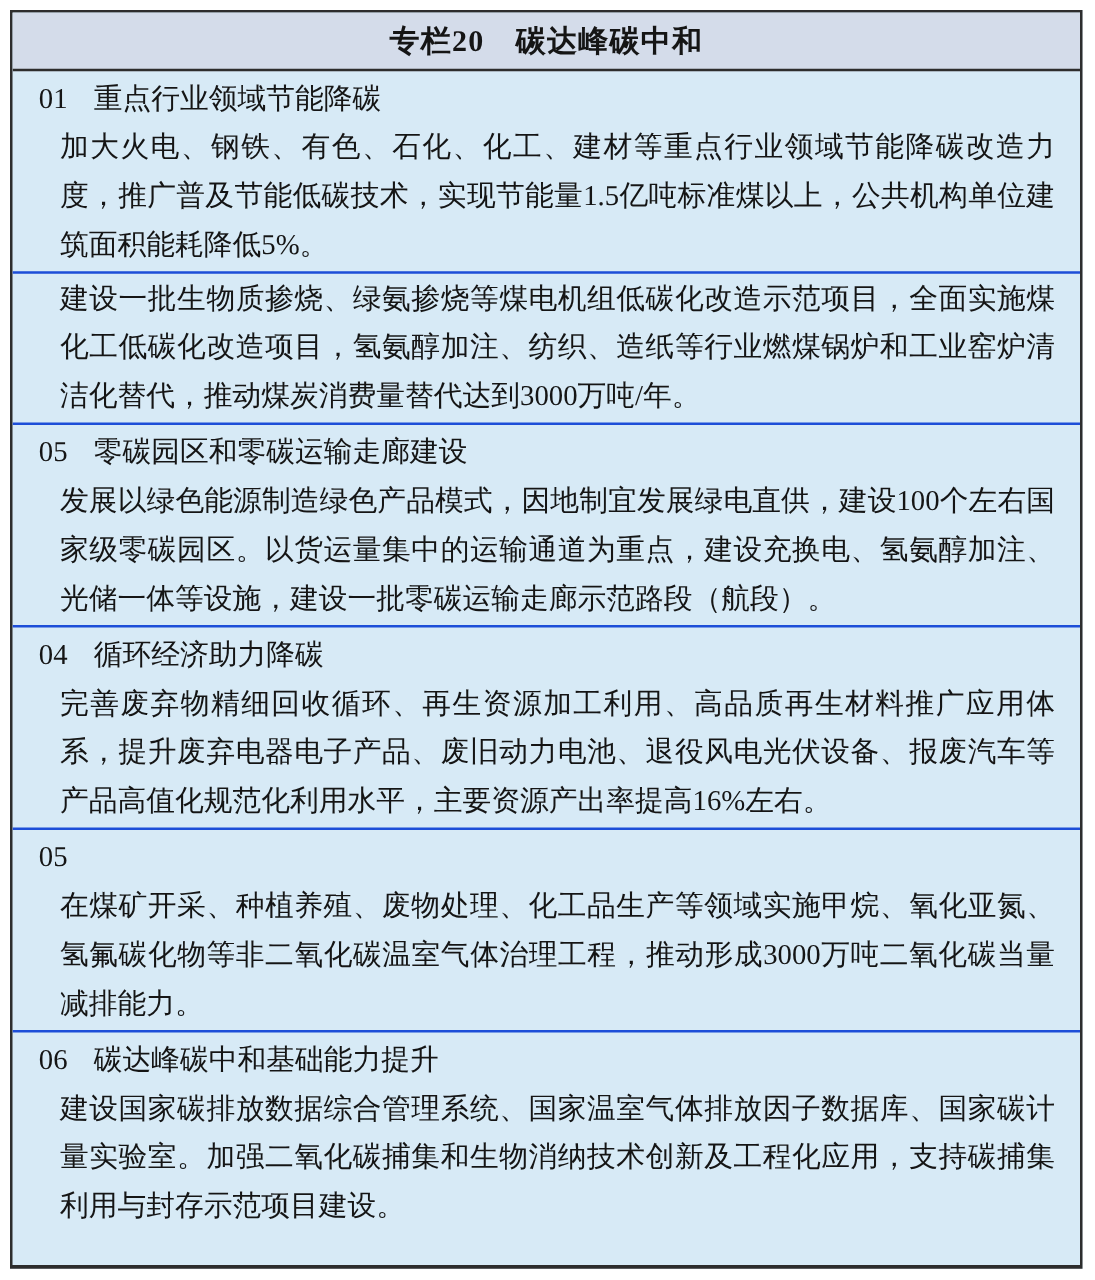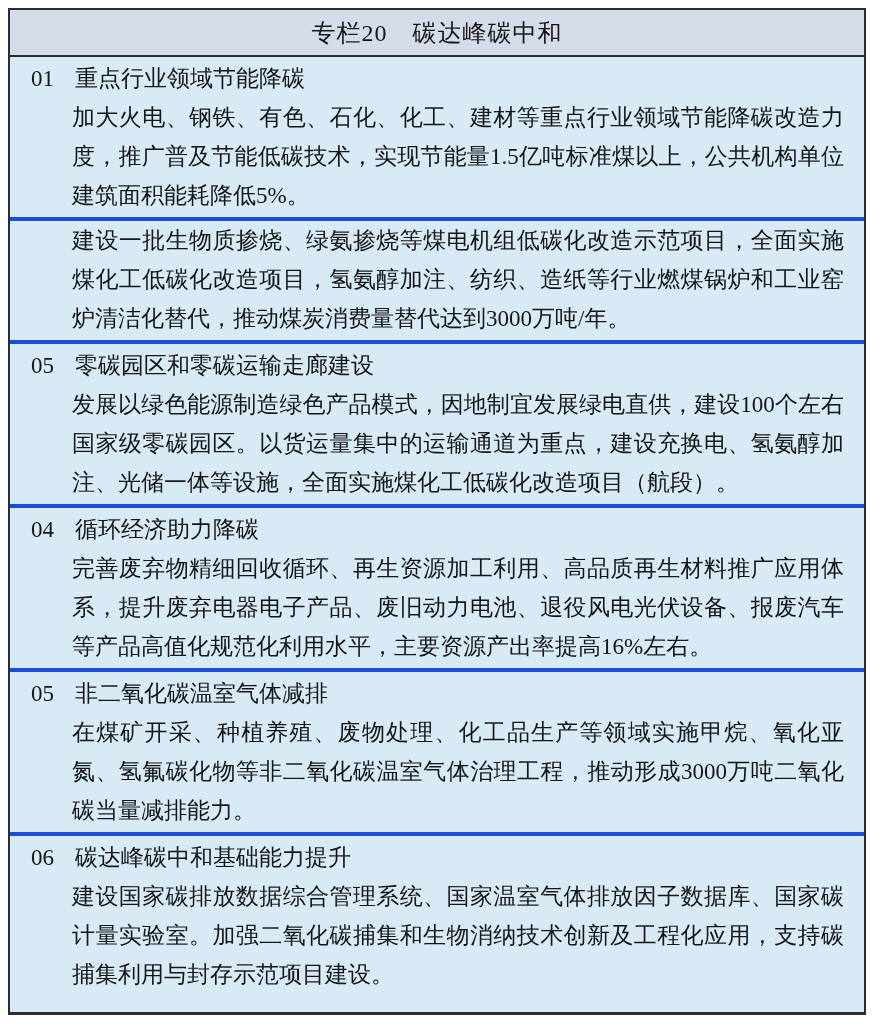--- a/index.html
+++ b/index.html
@@ -24,26 +24,26 @@
     background: #d7eaf6;
     overflow: hidden;
   }
   .title-row {
     height: 45px;
     display: flex;
     align-items: center;
     justify-content: center;
     border-bottom: 2px solid #2d2d2d;
     background: #d4dcea;
-    font-weight: normal;
+    font-weight: bold;
     font-size: 24px;
     letter-spacing: 1px;
   }
   .section {
-    border-bottom: 4px solid #1d4ed8;
+    border-bottom: 2px solid #1d4ed8;
     padding: 0 0 2px 0;
   }
   .section:last-child {
     border-bottom: none;
   }
   .sec-head {
     display: flex;
     align-items: baseline;
     line-height: 39px;
     padding-top: 2px;
@@ -53,21 +53,21 @@
     padding-left: 21px;
     box-sizing: border-box;
     flex: 0 0 65px;
     font-size: 23px;
   }
   .heading {
     font-weight: normal;
     font-size: 23px;
   }
   .body-text {
-    margin: 0 20px 0 62px;
+    margin: 0 20px 0 38px;
     font-size: 23px;
     line-height: 39px;
     text-align: justify;
     text-justify: inter-ideograph;
   }
 </style>
 </head>
 <body>
 
 <div class="panel">
@@ -83,35 +83,34 @@
 
   <div class="section">
     <div class="body-text">建设一批生物质掺烧、绿氨掺烧等煤电机组低碳化改造示范项目，全面实施煤化工低碳化改造项目，氢氨醇加注、纺织、造纸等行业燃煤锅炉和工业窑炉清洁化替代，推动煤炭消费量替代达到3000万吨/年。</div>
   </div>
 
   <div class="section">
     <div class="sec-head">
       <span class="num">05</span>
       <span class="heading">零碳园区和零碳运输走廊建设</span>
     </div>
-    <div class="body-text">发展以绿色能源制造绿色产品模式，因地制宜发展绿电直供，建设100个左右国家级零碳园区。以货运量集中的运输通道为重点，建设充换电、氢氨醇加注、光储一体等设施，全面实施煤化工低碳化改造项目（航段）。</div>
+    <div class="body-text">发展以绿色能源制造绿色产品模式，因地制宜发展绿电直供，建设100个左右国家级零碳园区。以货运量集中的运输通道为重点，建设充换电、氢氨醇加注、光储一体等设施，建设一批零碳运输走廊示范路段（航段）。</div>
   </div>
 
   <div class="section">
     <div class="sec-head">
       <span class="num">04</span>
       <span class="heading">循环经济助力降碳</span>
     </div>
     <div class="body-text">完善废弃物精细回收循环、再生资源加工利用、高品质再生材料推广应用体系，提升废弃电器电子产品、废旧动力电池、退役风电光伏设备、报废汽车等产品高值化规范化利用水平，主要资源产出率提高16%左右。</div>
   </div>
 
   <div class="section">
     <div class="sec-head">
       <span class="num">05</span>
-      <span class="heading">非二氧化碳温室气体减排</span>
     </div>
     <div class="body-text">在煤矿开采、种植养殖、废物处理、化工品生产等领域实施甲烷、氧化亚氮、氢氟碳化物等非二氧化碳温室气体治理工程，推动形成3000万吨二氧化碳当量减排能力。</div>
   </div>
 
   <div class="section">
     <div class="sec-head">
       <span class="num">06</span>
       <span class="heading">碳达峰碳中和基础能力提升</span>
     </div>
     <div class="body-text">建设国家碳排放数据综合管理系统、国家温室气体排放因子数据库、国家碳计量实验室。加强二氧化碳捕集和生物消纳技术创新及工程化应用，支持碳捕集利用与封存示范项目建设。</div>

